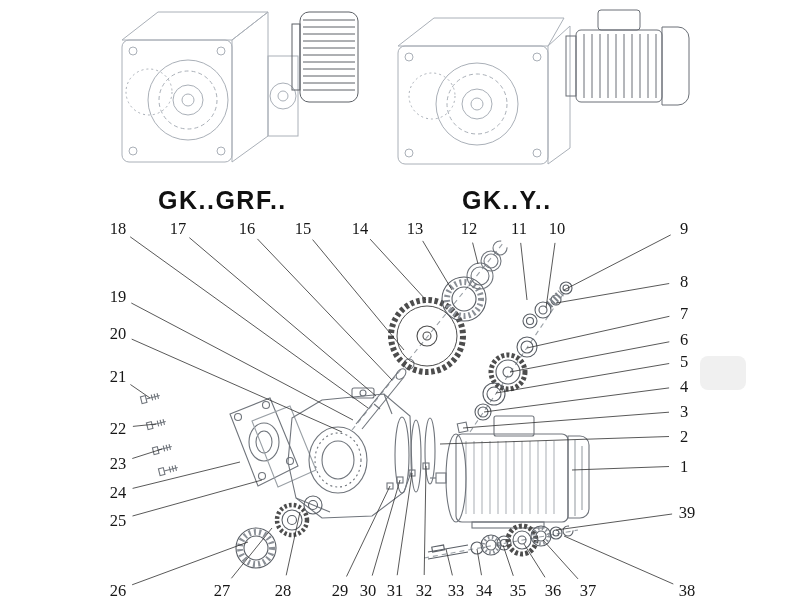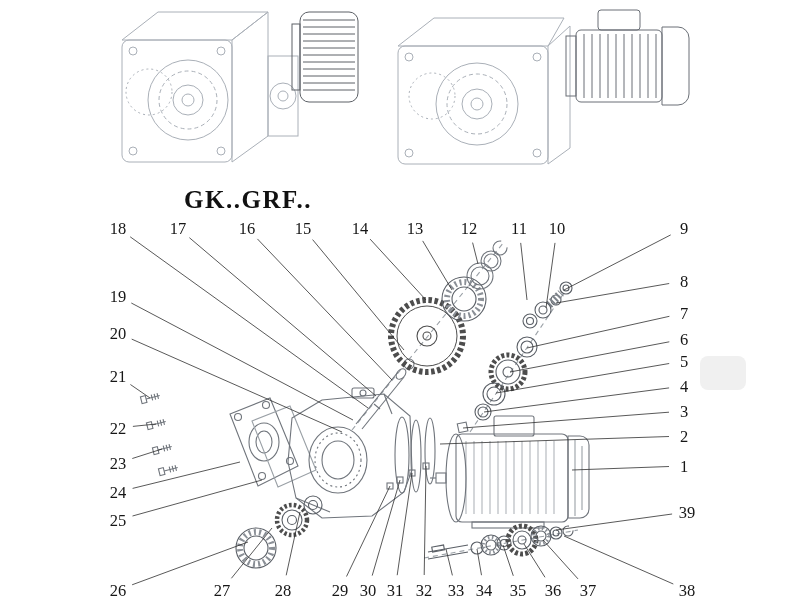--- a/index.html
+++ b/index.html
@@ -1,20 +1,20 @@
 <!DOCTYPE html>
 <html><head>
 <meta charset="utf-8">
 <style>
   html,body{margin:0;padding:0;background:#ffffff;}
   .stage{position:relative;width:800px;height:600px;background:#ffffff;overflow:hidden;
          font-family:"Liberation Serif",serif;}
   .stage svg{position:absolute;left:0;top:0;}
   .title{position:absolute;font-weight:700;font-size:25px;letter-spacing:1.5px;color:#111;
-         text-align:center;font-family:Liberation Serif, serif;}
+         text-align:left;font-family:Liberation Sans, sans-serif;}
   #title-left{left:158px;top:186px;width:180px;}
   #title-right{left:462px;top:186px;width:168px;}
   .callout{font-family:"Liberation Serif",serif;font-size:16.5px;fill:#161616;}
   .leader{stroke:#2e2e2e;stroke-width:0.8;fill:none;}
 </style>
 </head>
 <body>
 
 <div class="stage">
 
@@ -333,13 +333,14 @@
       <text x="484" y="596" text-anchor="middle" class="callout">34</text>
       <line x1="513.3" y1="575.8" x2="503" y2="545" class="leader"></line>
       <text x="518" y="596" text-anchor="middle" class="callout">35</text>
       <line x1="545.0" y1="577.3" x2="524" y2="544" class="leader"></line>
       <text x="553" y="596" text-anchor="middle" class="callout">36</text>
       <line x1="578.0" y1="578.9" x2="543" y2="540" class="leader"></line>
       <text x="588" y="596" text-anchor="middle" class="callout">37</text>
     </svg>
 
 <div class="title" id="title-left">GK..GRF..</div>
+<div class="title" id="title-right">GK..Y..</div>
 </div>
 
 </body></html>

